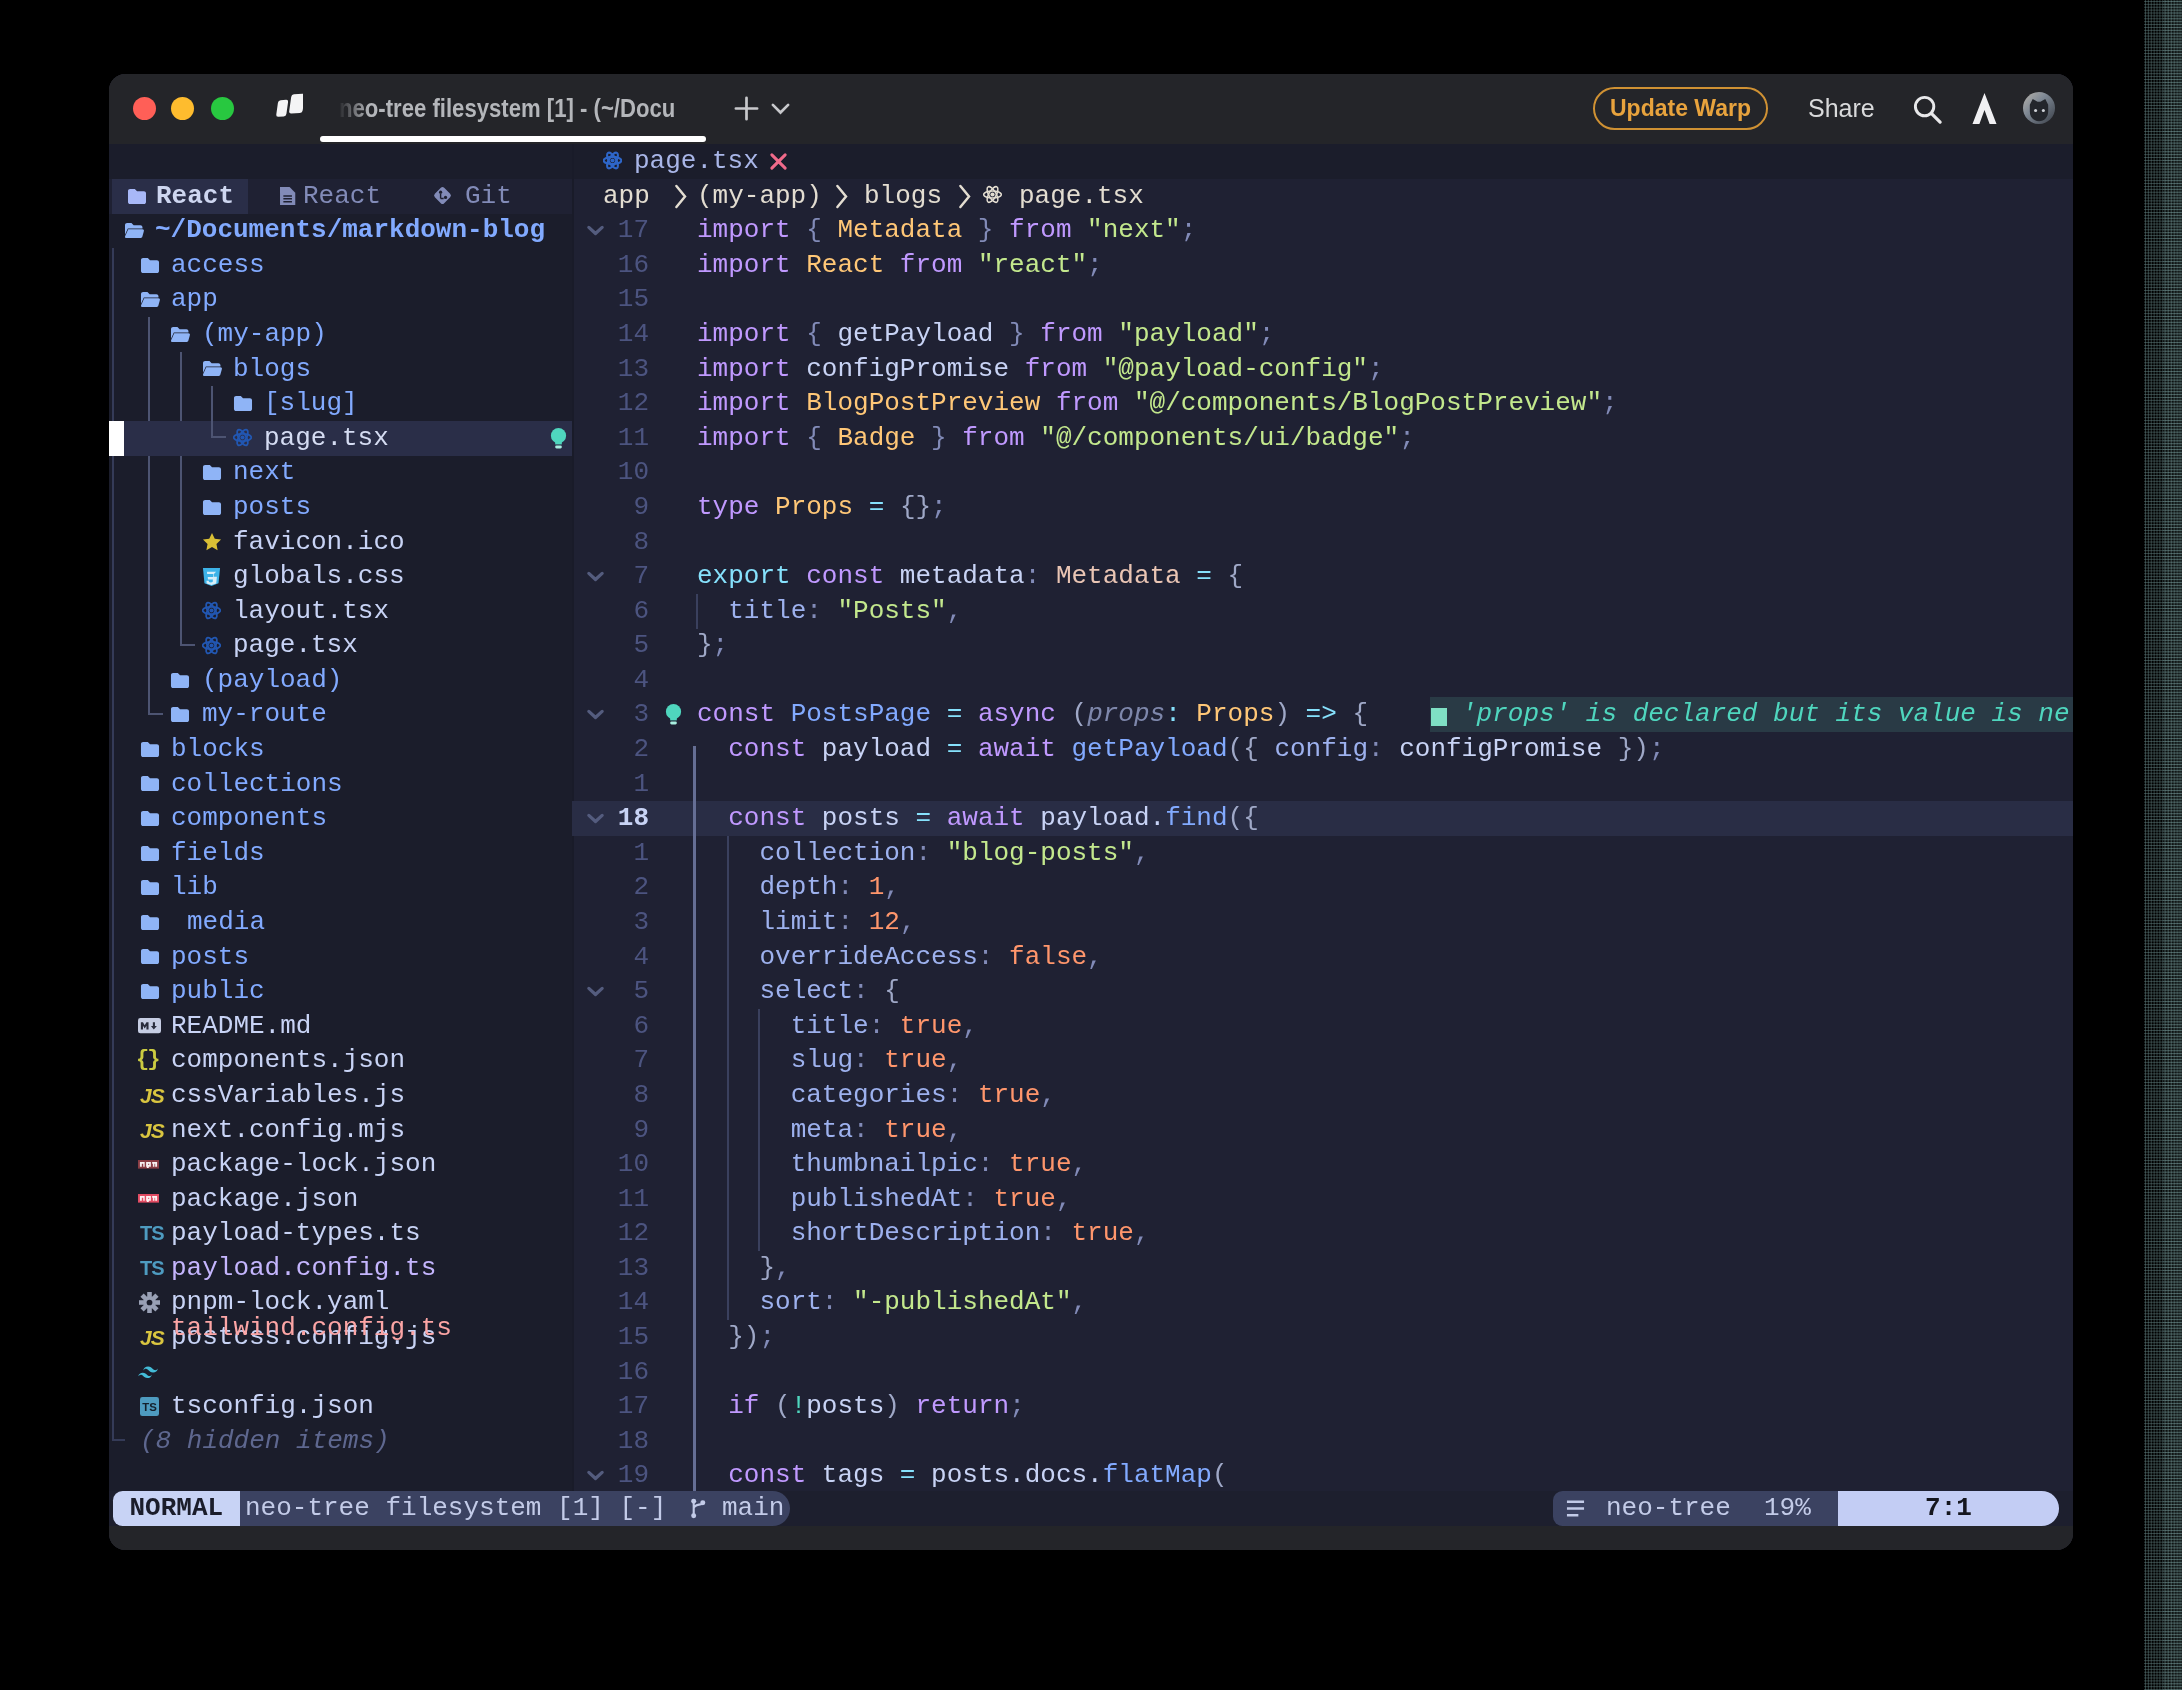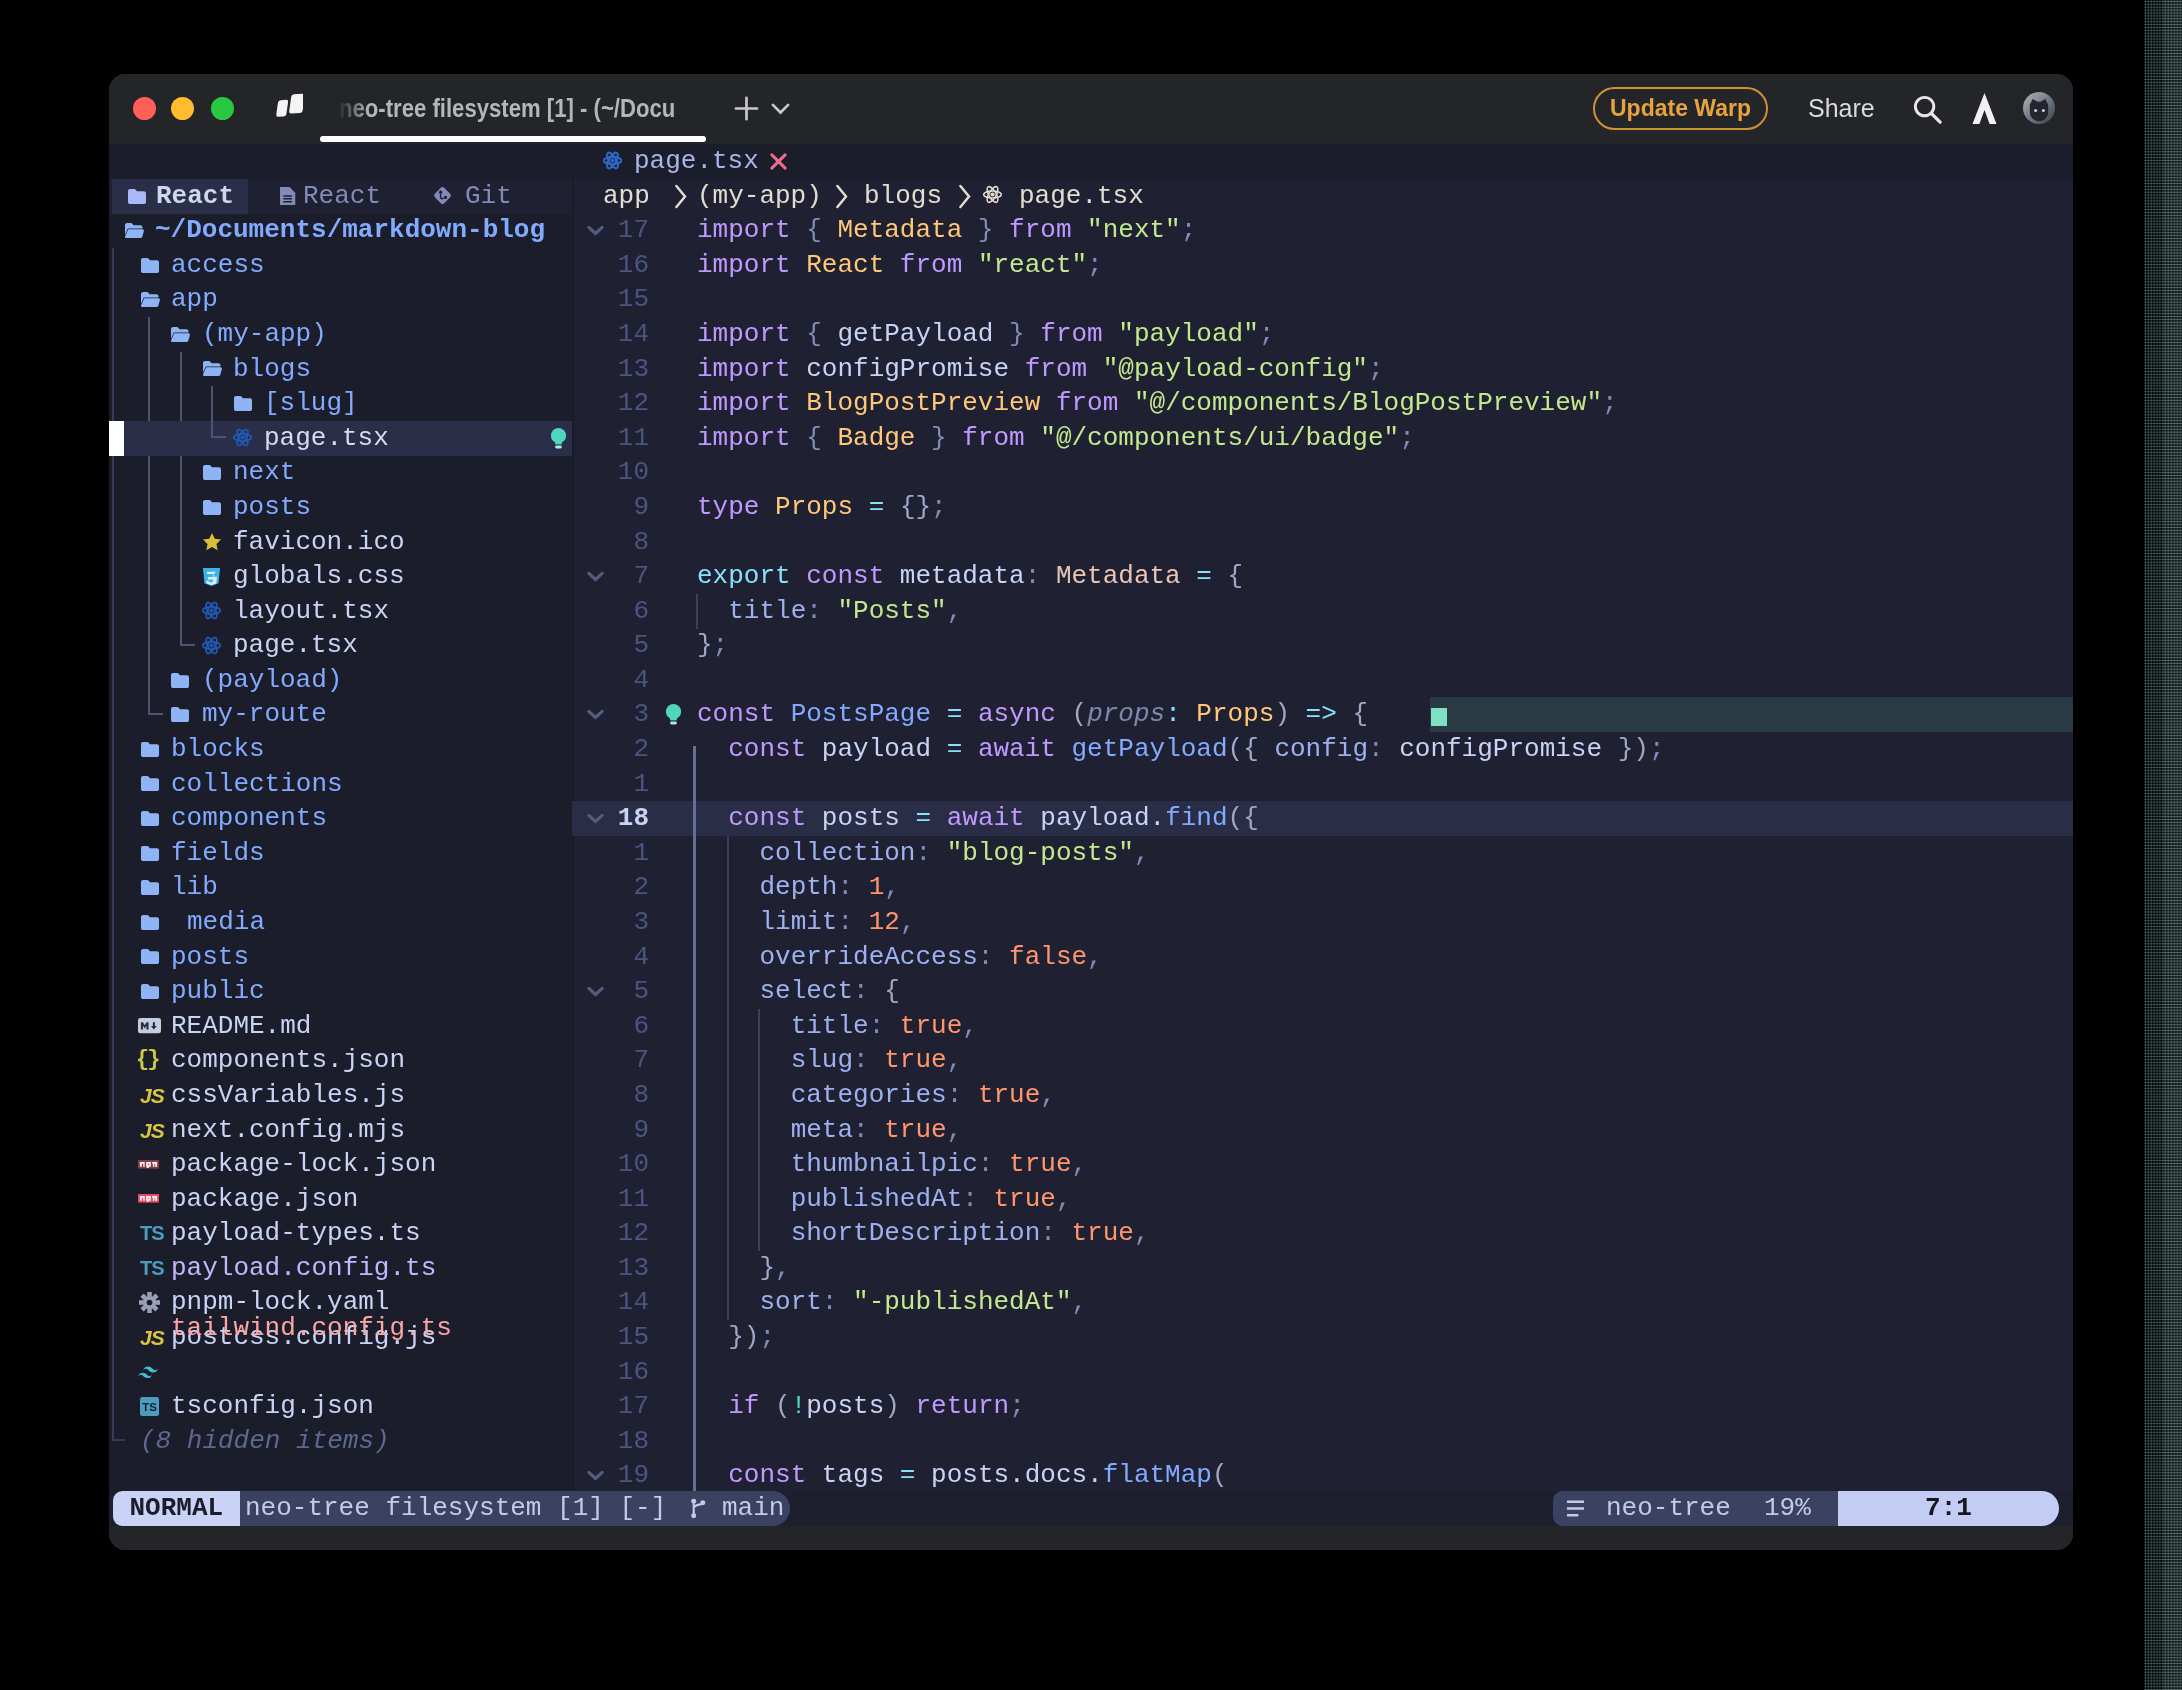--- a/index.html
+++ b/index.html
@@ -349,20 +349,21 @@
     <div class="mr" style="left:588px;top:1039px;color:#c8d3f5"><i class="cF" style="font-style:normal">      </i><i class="cK" style="font-style:normal">meta</i><i class="cM" style="font-style:normal">:</i><i class="cF" style="font-style:normal"> </i><i class="cO" style="font-style:normal">true</i><i class="cM" style="font-style:normal">,</i></div>
     <div class="mr" style="left:588px;top:1073px;color:#c8d3f5"><i class="cF" style="font-style:normal">      </i><i class="cK" style="font-style:normal">thumbnailpic</i><i class="cM" style="font-style:normal">:</i><i class="cF" style="font-style:normal"> </i><i class="cO" style="font-style:normal">true</i><i class="cM" style="font-style:normal">,</i></div>
     <div class="mr" style="left:588px;top:1108px;color:#c8d3f5"><i class="cF" style="font-style:normal">      </i><i class="cK" style="font-style:normal">publishedAt</i><i class="cM" style="font-style:normal">:</i><i class="cF" style="font-style:normal"> </i><i class="cO" style="font-style:normal">true</i><i class="cM" style="font-style:normal">,</i></div>
     <div class="mr" style="left:588px;top:1142px;color:#c8d3f5"><i class="cF" style="font-style:normal">      </i><i class="cK" style="font-style:normal">shortDescription</i><i class="cM" style="font-style:normal">:</i><i class="cF" style="font-style:normal"> </i><i class="cO" style="font-style:normal">true</i><i class="cM" style="font-style:normal">,</i></div>
     <div class="mr" style="left:588px;top:1177px;color:#c8d3f5"><i class="cF" style="font-style:normal">    </i><i class="cR" style="font-style:normal">}</i><i class="cM" style="font-style:normal">,</i></div>
     <div class="mr" style="left:588px;top:1211px;color:#c8d3f5"><i class="cF" style="font-style:normal">    </i><i class="cK" style="font-style:normal">sort</i><i class="cM" style="font-style:normal">:</i><i class="cF" style="font-style:normal"> </i><i class="cG" style="font-style:normal">"-publishedAt"</i><i class="cM" style="font-style:normal">,</i></div>
     <div class="mr" style="left:588px;top:1246px;color:#c8d3f5"><i class="cF" style="font-style:normal">  </i><i class="cR" style="font-style:normal">})</i><i class="cM" style="font-style:normal">;</i></div>
     <div class="mr" style="left:588px;top:1315px;color:#c8d3f5"><i class="cF" style="font-style:normal">  </i><i class="cPi" style="font-style:normal">if</i><i class="cF" style="font-style:normal"> </i><i class="cR" style="font-style:normal">(</i><i class="cT" style="font-style:normal">!</i><i class="cF" style="font-style:normal">posts</i><i class="cR" style="font-style:normal">)</i><i class="cF" style="font-style:normal"> </i><i class="cP" style="font-style:normal">return</i><i class="cM" style="font-style:normal">;</i></div>
     <div class="mr" style="left:588px;top:1384px;color:#c8d3f5"><i class="cF" style="font-style:normal">  </i><i class="cP" style="font-style:normal">const</i><i class="cF" style="font-style:normal"> tags </i><i class="cC" style="font-style:normal">=</i><i class="cF" style="font-style:normal"> posts.docs.</i><i class="cB" style="font-style:normal">flatMap</i><i class="cR" style="font-style:normal">(</i></div>
     <div class="ab" style="left:1322px;top:634px;width:16.3px;height:18px;background:#7fe0c4"></div>
+    <div class="mr" style="left:1352px;top:623px;color:#4fd6be;font-style:italic">'props' is declared but its value is ne</div>
     <div class="ab" style="left:0;top:1417px;width:1964px;height:35px;background:#1d1f2e"></div>
     <div class="ab" style="left:3.8px;top:1417px;width:127px;height:35px;background:#c8d3f5;border-radius:9.6px 0 0 9.6px;color:#1b1d2b;font:700 26px/35px 'Liberation Mono',monospace;text-align:center">NORMAL</div>
     <div class="ab" style="left:131px;top:1417px;width:550px;height:35px;background:#3b4261;border-radius:0 17.3px 17.3px 0"></div>
     <div class="mr" style="left:136px;top:1417px;color:#c3cbe8">neo-tree filesystem [1] [-]</div>
     <svg style="position:absolute;left:578px;top:1423px" width="23" height="23" viewBox="0 0 24 24">
       <path d="M7 5v14M7 12c0-4 5-3.5 9-5" fill="none" stroke="#c3cbe8" stroke-width="2.2"></path>
       <circle cx="7" cy="4.5" r="2.6" fill="#c3cbe8"></circle>
       <circle cx="7" cy="19.5" r="2.6" fill="#c3cbe8"></circle>
       <circle cx="16.5" cy="6" r="2.6" fill="#c3cbe8"></circle>
     </svg>

